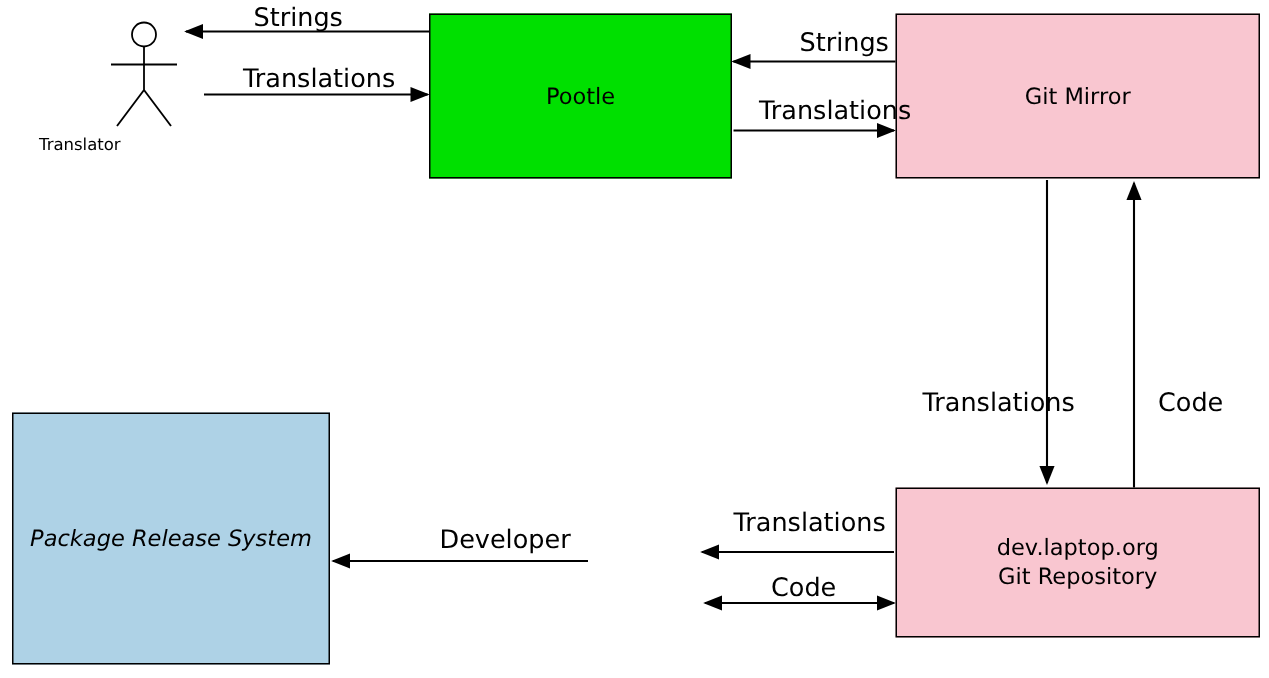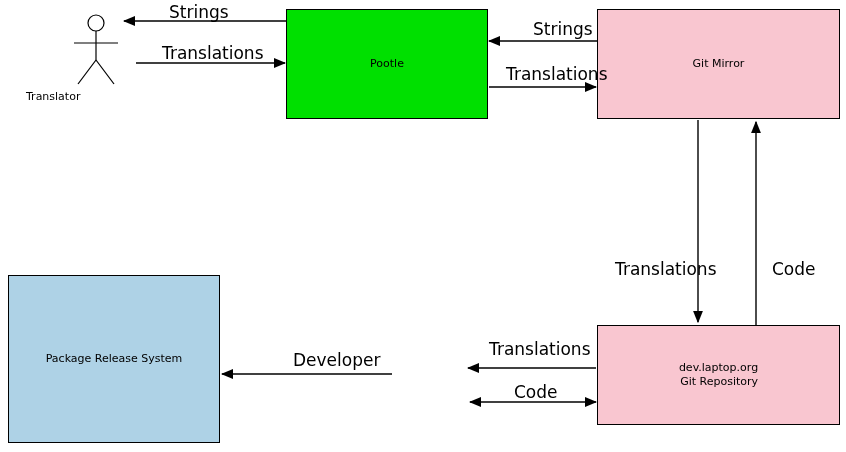--- a/index.html
+++ b/index.html
@@ -15,22 +15,22 @@
     font-family: "DejaVu Sans", sans-serif;
     overflow: hidden;
   }
   .node {
     position: absolute;
     box-sizing: border-box;
     border: 1px solid #000000;
     display: flex;
     align-items: center;
     justify-content: center;
-    text-align: right;
-    font-size: 11px;
+    text-align: center;
+    font-size: 15px;
     color: #000000;
     line-height: 1.25;
     white-space: pre-line;
   }
   .actor {
     position: absolute;
     width: 80px;
     text-align: center;
   }
   .actor-label {
@@ -68,21 +68,21 @@
 
   <div class="node" style="left:597px; top:325px; width:243px; height:100px; background:#f9c6d0;">
     <span>dev.laptop.org
 Git Repository</span>
   </div>
 
   <div class="node" style="left:597px; top:9px; width:243px; height:110px; background:#f9c6d0;">
     <span>Git Mirror</span>
   </div>
 
-  <div class="node" style="left:8px; top:275px; width:212px; height:168px; background:#aed2e6;">
+  <div class="node" style="left:8px; top:275px; width:212px; height:168px; background:#aed2e6;font-style:italic;">
     <span>Package Release System</span>
   </div>
 
   <div class="actor" style="left:56px; top:12px; height:90px;">
     <svg width="80" height="75" viewBox="0 0 80 75">
       <circle cx="40" cy="11" r="8" fill="#ffffff" stroke="#000000" stroke-width="1.2"></circle>
       <line x1="40" y1="19" x2="40" y2="48" stroke="#000000" stroke-width="1.2"></line>
       <line x1="18" y1="31" x2="62" y2="31" stroke="#000000" stroke-width="1.2"></line>
       <line x1="40" y1="48" x2="22" y2="72" stroke="#000000" stroke-width="1.2"></line>
       <line x1="40" y1="48" x2="58" y2="72" stroke="#000000" stroke-width="1.2"></line>

